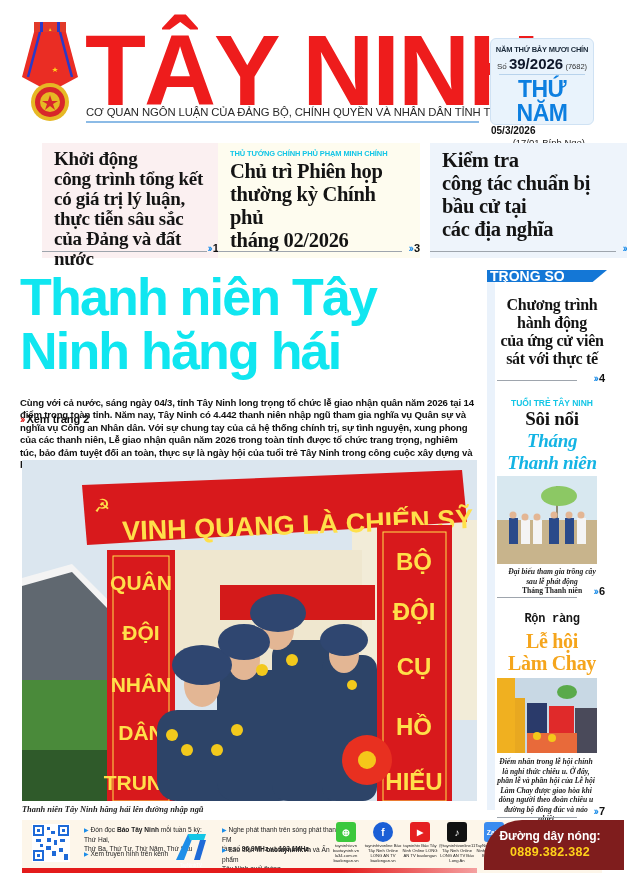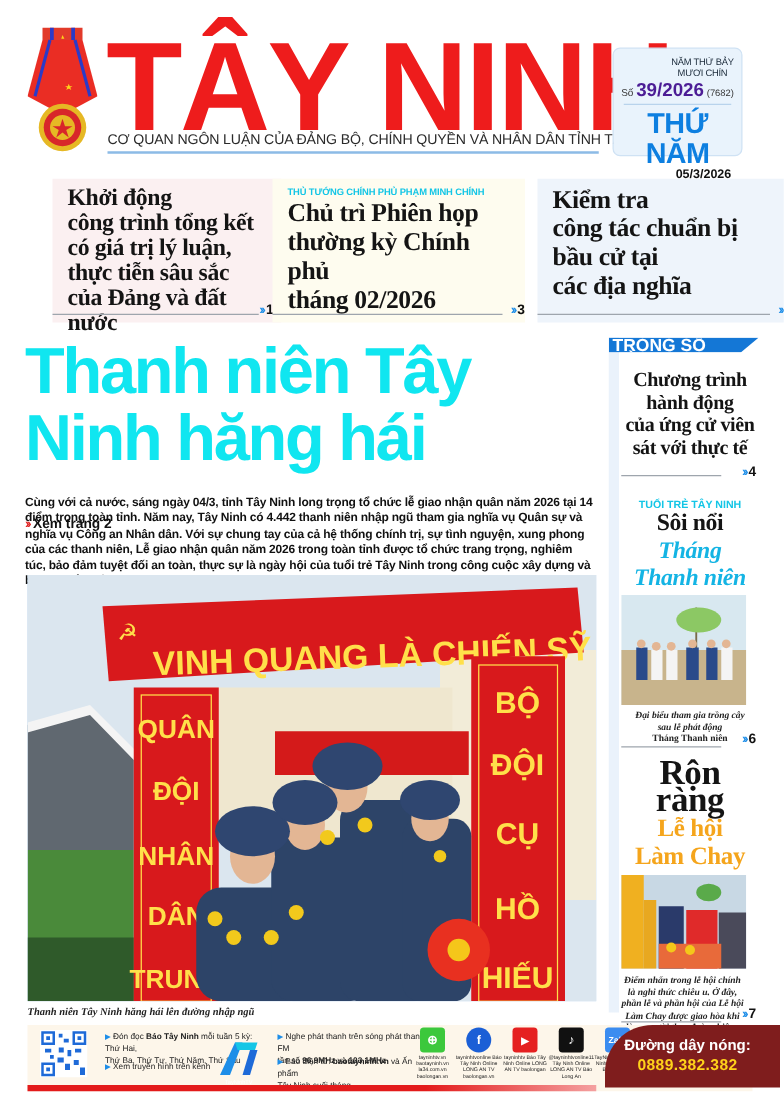--- a/index.html
+++ b/index.html
@@ -19,27 +19,27 @@
     position: absolute; left: 86px; top: 106px; width: 393px;
     font-family: "Liberation Sans Narrow", "Liberation Sans", sans-serif;
     font-size: 11.3px; color: #2a2a2a; letter-spacing: -0.1px; white-space: nowrap;
     border-bottom: 2px solid #8cbbe6; padding-bottom: 3px;
   }
   .issue-box {
     position: absolute; left: 490px; top: 38px; width: 104px; height: 87px;
     background: #e9f3fc; border: 1px solid #cfe2f4; border-radius: 6px;
     text-align: center; padding-top: 6px;
   }
-  .issue-year { font-size: 7.5px; font-weight: 400; color: #1b2a3a; letter-spacing: -0.2px; margin-left: 40px; }
+  .issue-year { font-size: 7.5px; font-weight: 700; color: #1b2a3a; letter-spacing: -0.2px; }
   .issue-num { font-size: 8px; color: #333; margin-top: 1px; }
-  .issue-num b { font-size: 15px; color: #4c1d95; font-weight: 700; }
+  .issue-num b { font-size: 15px; color: #0f172a; font-weight: 700; }
   .issue-num span.small { font-size: 7.5px; }
   .issue-sep { height: 1px; background: #b8d3ec; margin: 2px 8px 2px; }
   .issue-day { font-size: 23px; font-weight: 900; color: #0d7fe0; line-height: 24px; letter-spacing: -0.5px; }
-  .issue-date { text-align: right; padding-right: 8px; font-size: 10px; font-weight: 700; color: #111; line-height: 12px; }
+  .issue-date { text-align: left; padding-right: 8px; font-size: 10px; font-weight: 700; color: #111; line-height: 12px; }
   .issue-lunar { text-align: right; padding-right: 8px; font-size: 9.5px; color: #222; line-height: 12px; }
 
   
   .teaser { position: absolute; top: 143px; height: 115px; padding: 6px 10px 0 12px; }
   .teaser-1 { left: 22px; width: 183px; background: #fbf0f1; margin-left: 20px; }
   .teaser-2 { left: 218px; width: 202px; background: #fefcef; }
   .teaser-3 { left: 430px; width: 204px; background: #eef4fb; }
   .teaser h2 {
     font-family: "Liberation Serif", "DejaVu Serif", serif; font-weight: 700;
     font-size: 19px; line-height: 20px; color: #141414; letter-spacing: -0.3px;
@@ -309,21 +309,21 @@
       <div style="font-style:normal;">Tháng Thanh niên</div>
     </div>
     <div class="sb-line" style="position:absolute; top:199px;"></div>
     <div class="sb-ref" style="top:187px;">
         <span class="chev">››</span>
         <span>6</span>
       </div>
   </div>
 
   <div class="sb-block" style="top:338px; height:205px;">
-    <div class="sb-title" style="font-size:28px; line-height:22px;">Rộn ràng</div>
+    <div class="sb-title" style="font-size:12px; line-height:22px;font-family:Liberation Mono, monospace;">Rộn ràng</div>
     <div class="sb-title" style="font-size:20px; line-height:22px; color:#f5a51c;">
       <div>Lễ hội</div>
       <div>Làm Chay</div>
     </div>
     <svg width="100" height="75" viewBox="0 0 100 75" style="display:block; margin-top:4px;">
       <rect width="100" height="75" fill="#c8d8e4"></rect>
       <rect x="0" y="0" width="18" height="75" fill="#f0b020"></rect>
       <rect x="18" y="20" width="10" height="55" fill="#e8a820"></rect>
       <rect x="30" y="25" width="20" height="50" fill="#2a3a6a"></rect>
       <rect x="52" y="28" width="25" height="47" fill="#e02a2a"></rect>

